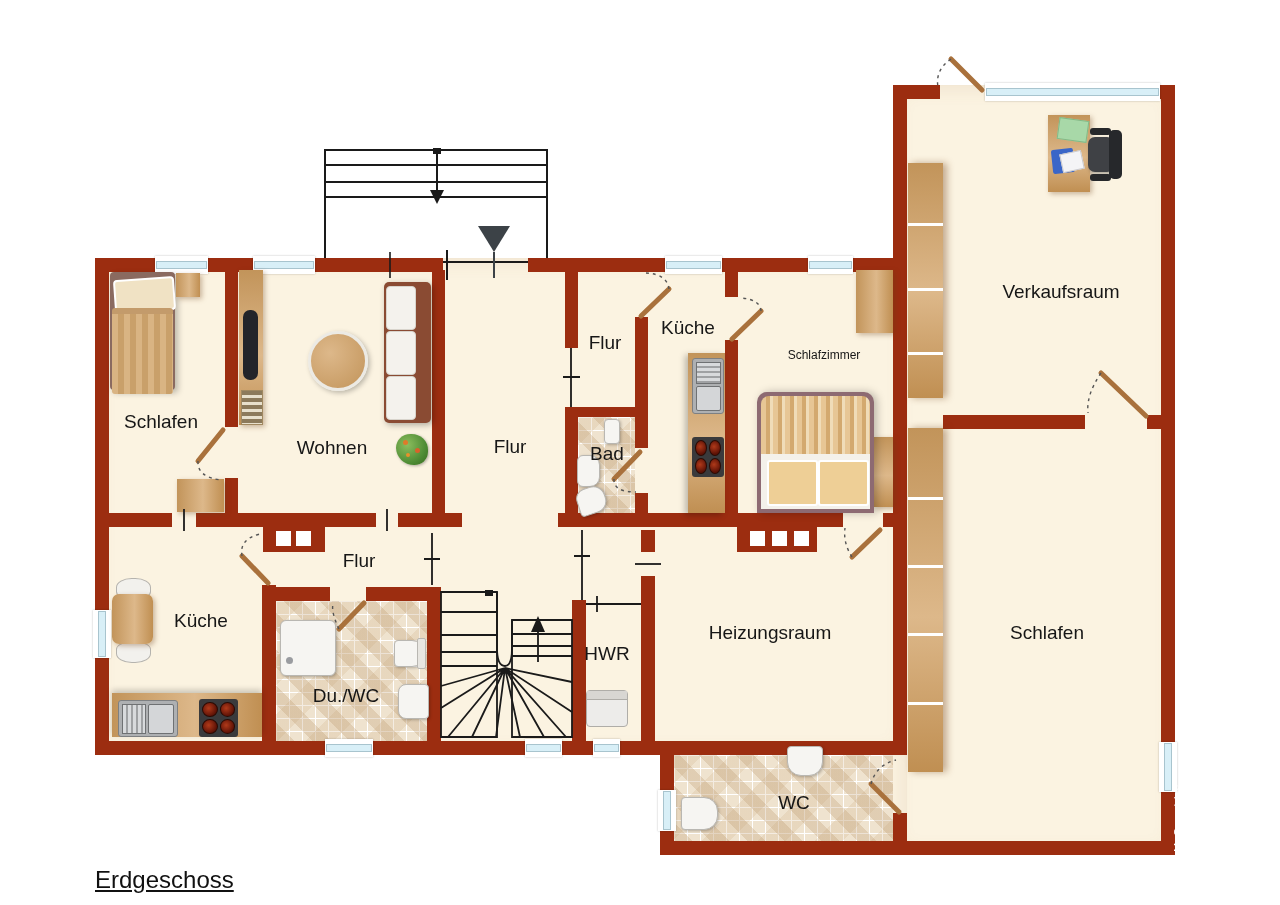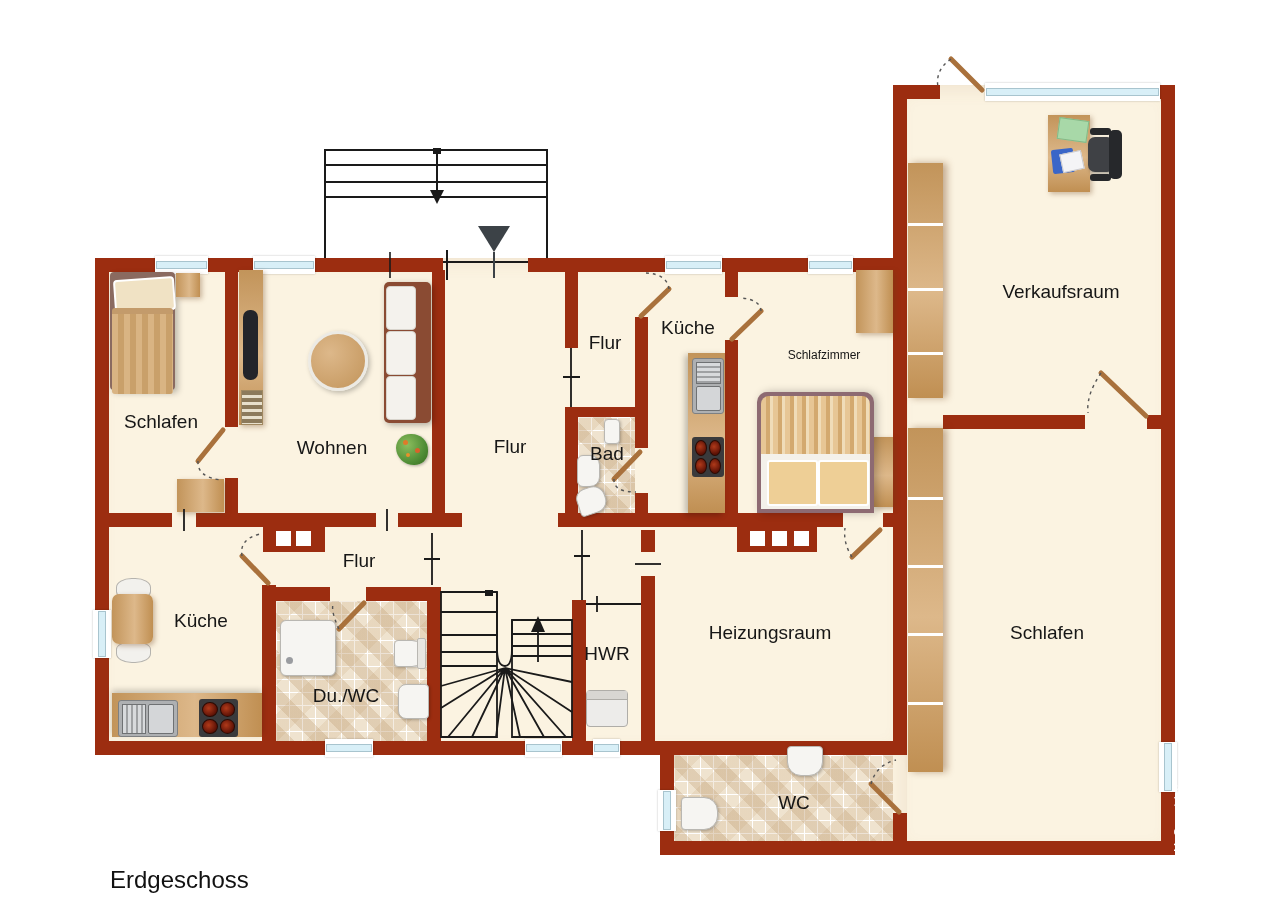--- a/index.html
+++ b/index.html
@@ -320,15 +320,15 @@
   <div class="lbl" style="left:824px;top:355px;font-size:12px;">Schlafzimmer</div>
   <div class="lbl" style="left:201px;top:621px;">Küche</div>
   <div class="lbl" style="left:359px;top:561px;">Flur</div>
   <div class="lbl" style="left:346px;top:696px;">Du./WC</div>
   <div class="lbl" style="left:607px;top:654px;">HWR</div>
   <div class="lbl" style="left:770px;top:633px;">Heizungsraum</div>
   <div class="lbl" style="left:794px;top:803px;">WC</div>
   <div class="lbl" style="left:1061px;top:292px;">Verkaufsraum</div>
   <div class="lbl" style="left:1047px;top:633px;">Schlafen</div>
 
-  <div class="title" style="left:110px;top:866px;">Erdgeschoss</div>
+  <div class="title" style="left:95px;top:866px;text-decoration:underline;">Erdgeschoss</div>
   <div class="watermark" style="left:1172px;top:797px;height:55px;">McGrundriss</div>
 </div>
 
 </body></html>

